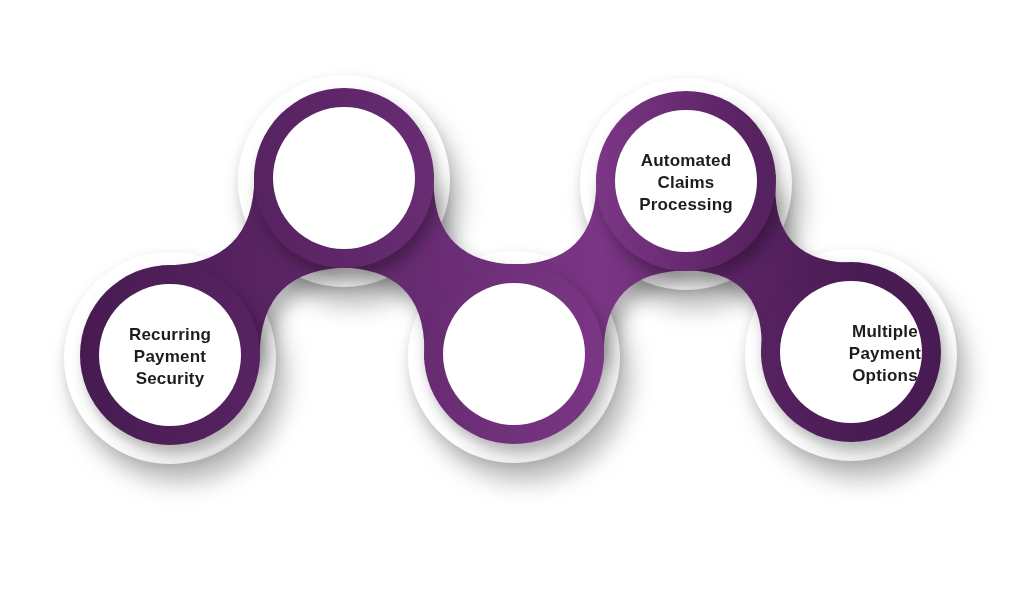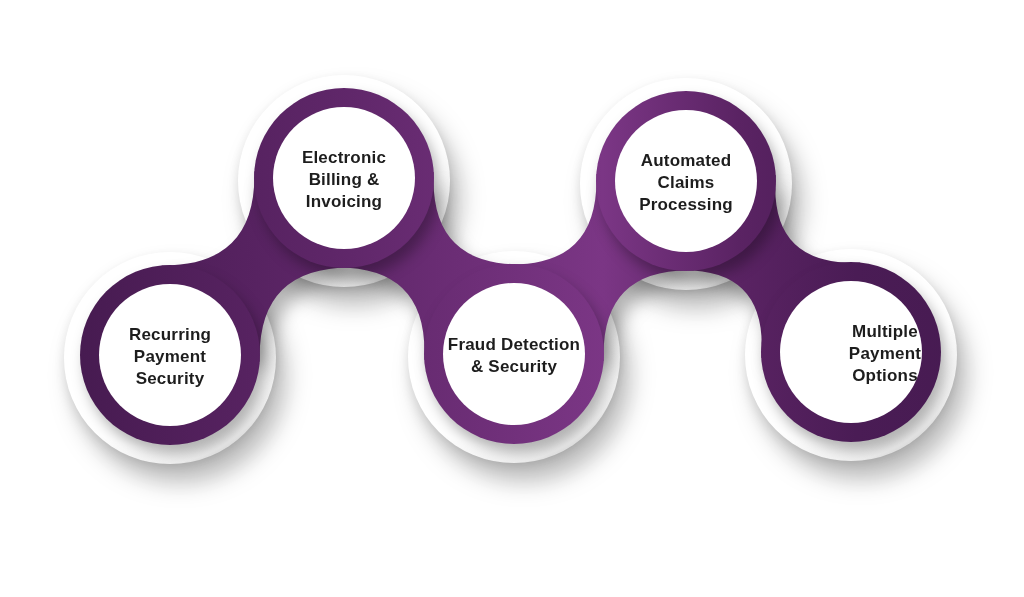--- a/index.html
+++ b/index.html
@@ -89,24 +89,19 @@
       <circle cx="344" cy="178" r="71" fill="#ffffff"></circle>
       <circle cx="514" cy="354" r="71" fill="#ffffff"></circle>
       <circle cx="686" cy="181" r="71" fill="#ffffff"></circle>
       <circle cx="851" cy="352" r="71" fill="#ffffff"></circle>
     </g>
   </svg>
 
   <div class="node-label n1">Recurring
 Payment
 Security</div>
-  <div class="node-label n2">Electronic
-Billing &amp;
-Invoicing</div>
-  <div class="node-label n3">Fraud Detection
-&amp; Security</div>
   <div class="node-label n4">Automated
 Claims
 Processing</div>
   <div class="node-label n5">Multiple
 Payment
 Options</div>
 </div>
 
 </body></html>

